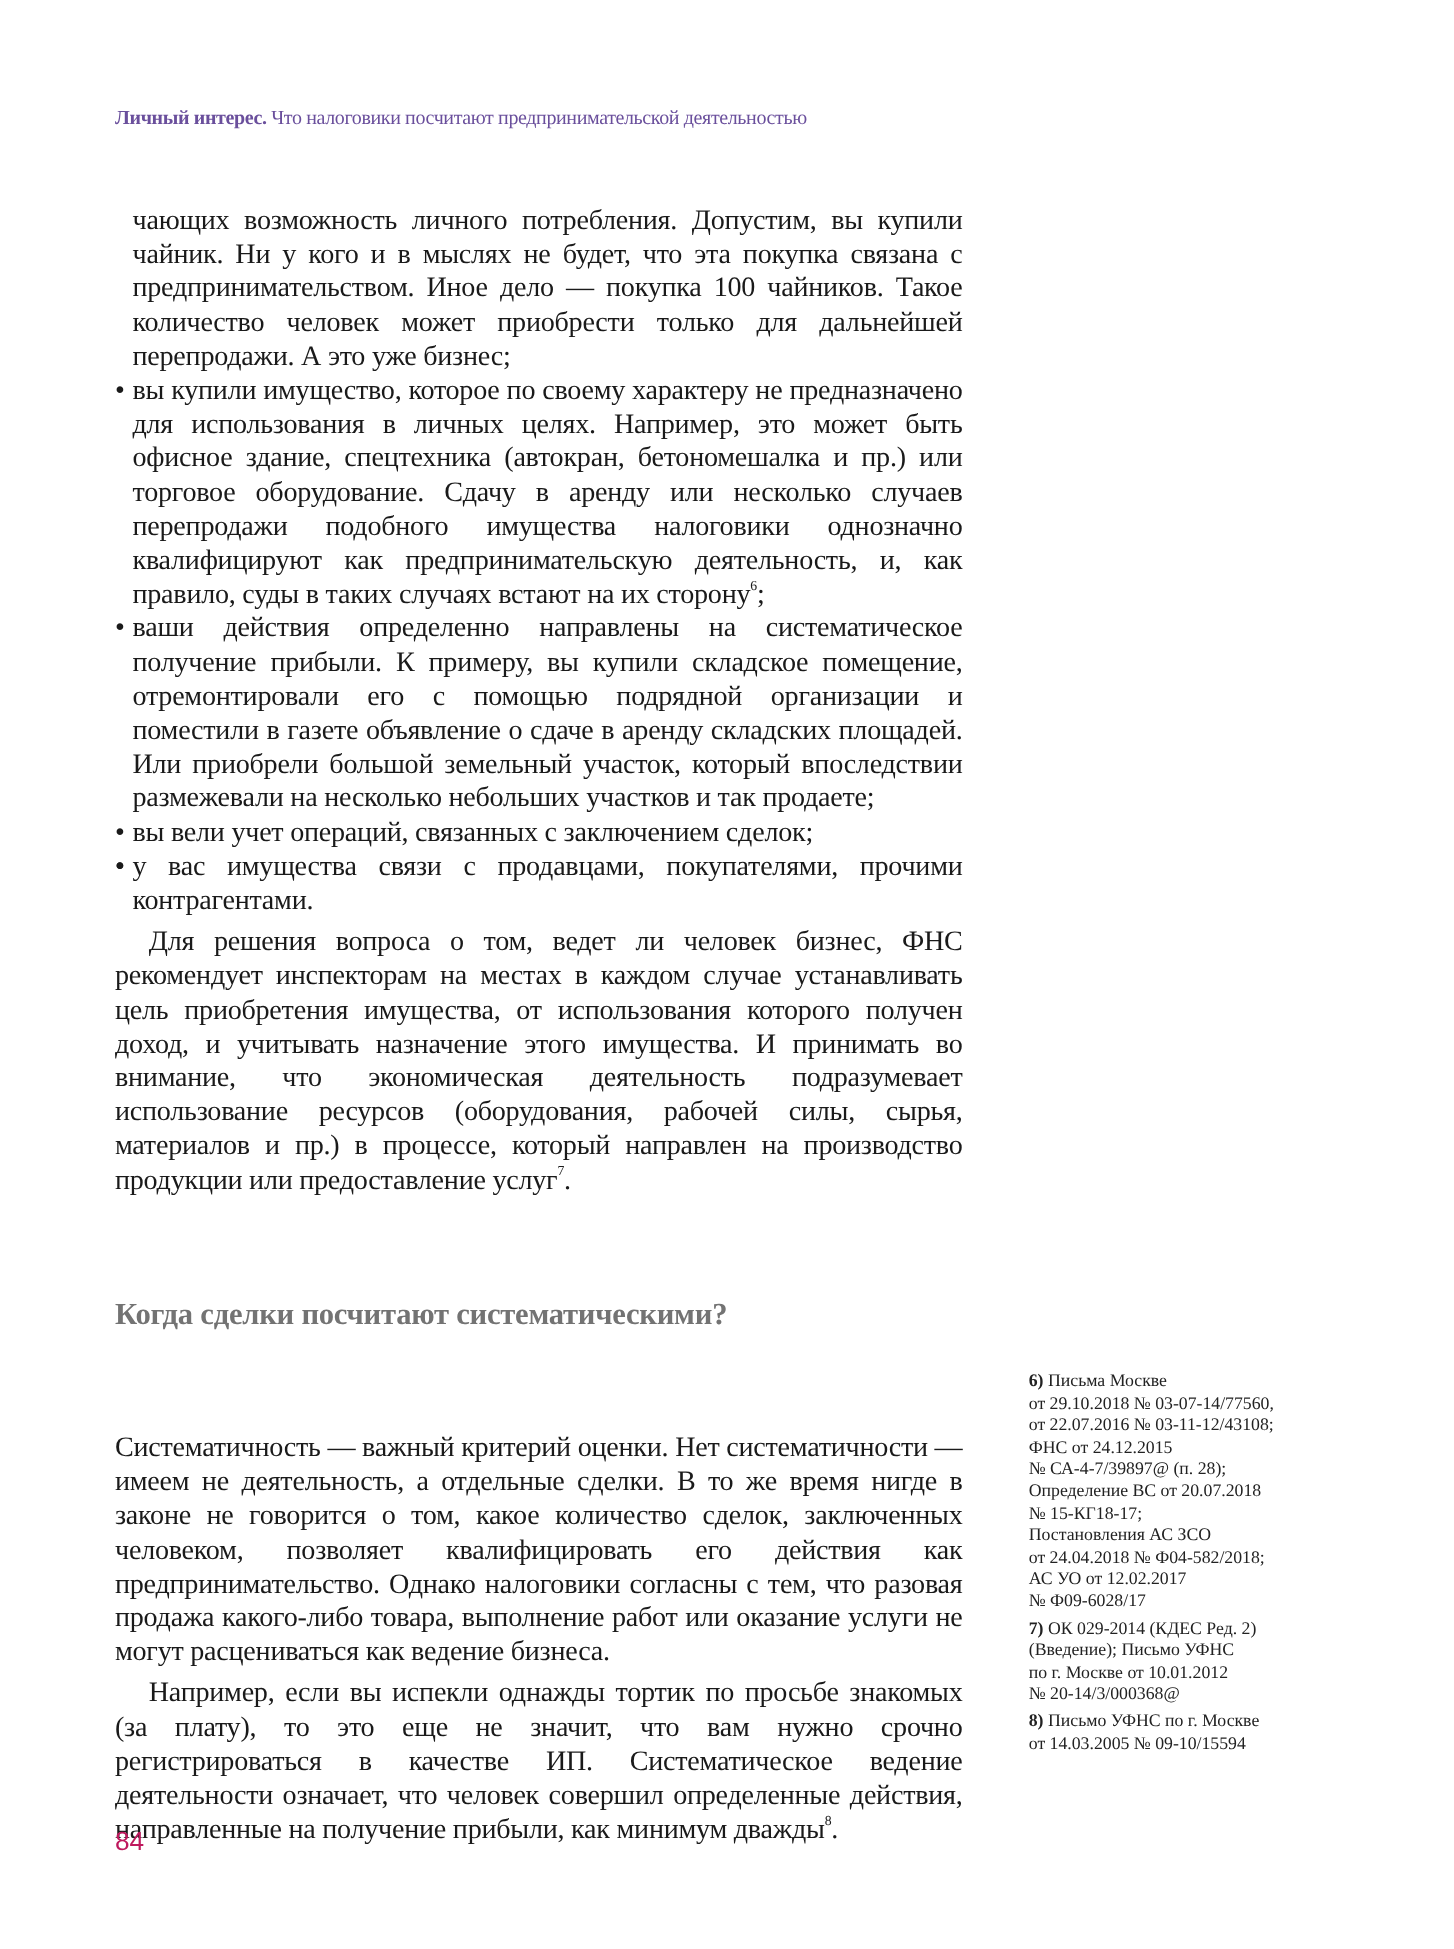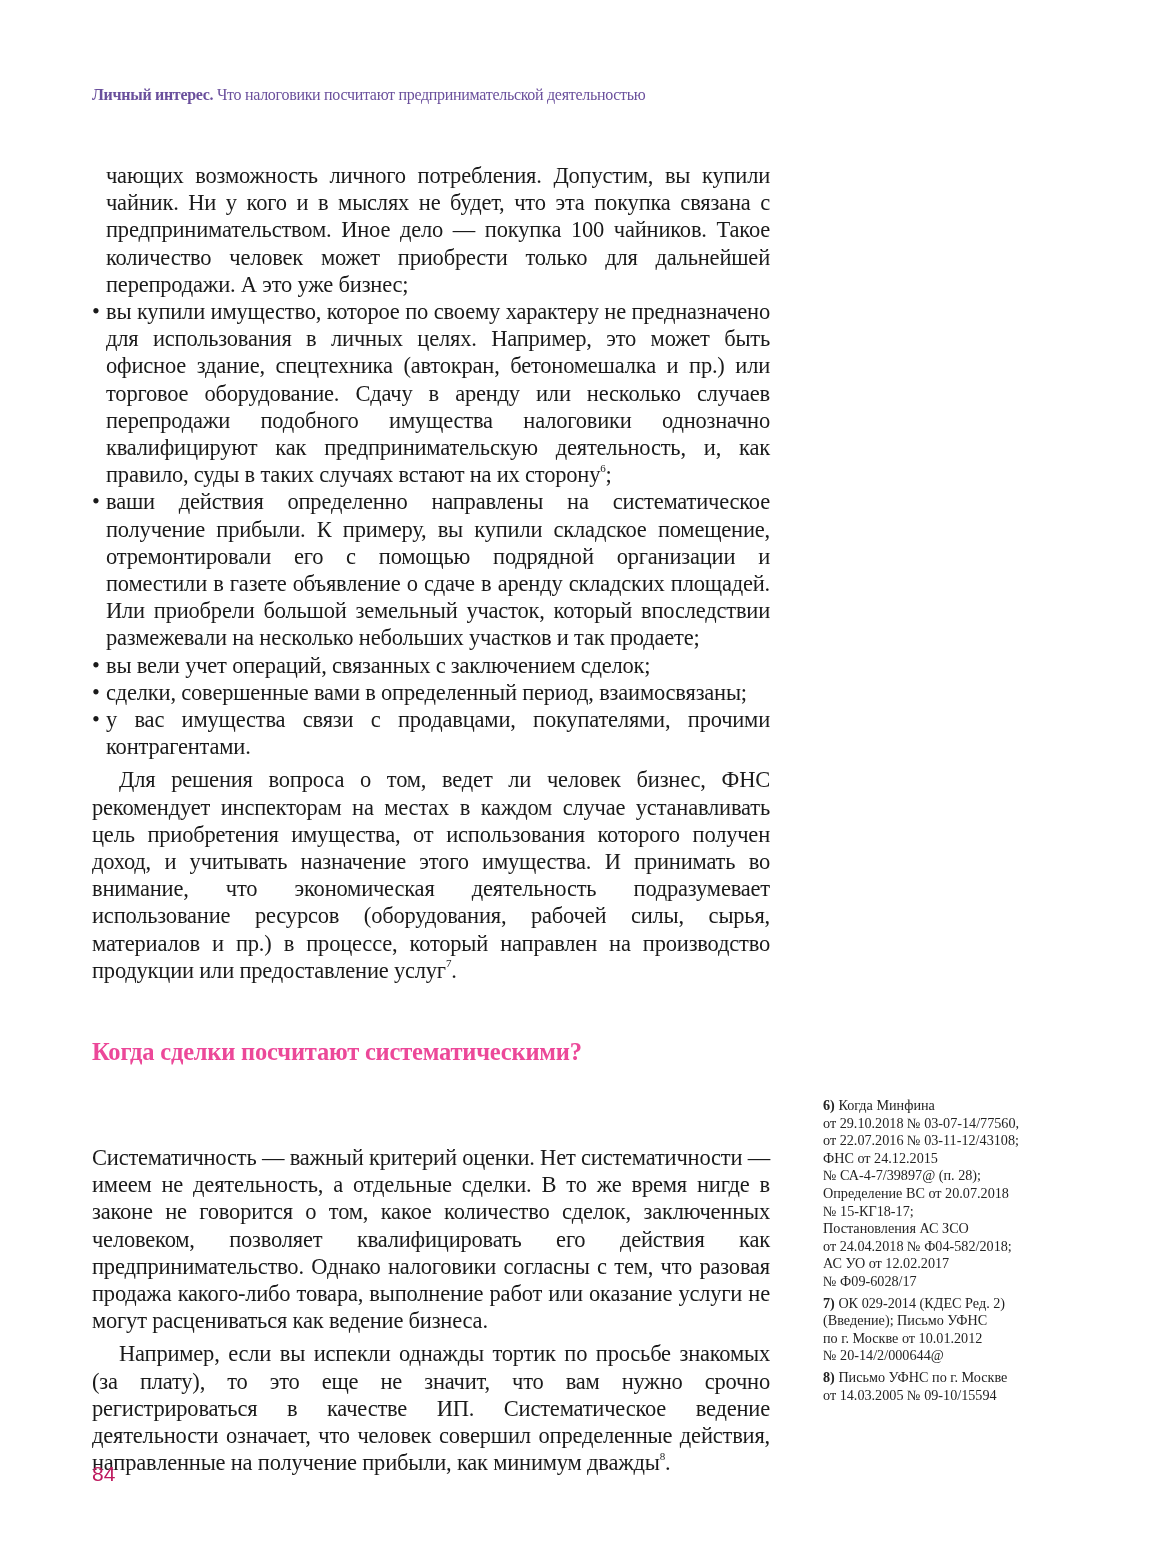--- a/index.html
+++ b/index.html
@@ -72,21 +72,21 @@
       top: -2px;
     }
     h2.section-heading {
       position: absolute;
       left: 92px;
       top: 1036px;
       margin: 0;
       font-size: 24.5px;
       line-height: 32px;
       font-weight: bold;
-      color: #ec4899;
+      color: #737373;
       letter-spacing: -0.2px;
     }
     .section-body {
       position: absolute;
       left: 92px;
       top: 1144px;
       width: 678px;
       font-size: 22.5px;
       line-height: 27.2px;
       text-align: justify;
@@ -143,57 +143,56 @@
     <li>
       <span class="bullet">•</span>
       <span>ваши действия определенно направлены на систематическое получение прибыли. К примеру, вы купили складское помещение, отремонтировали его с помощью подрядной организации и поместили в газете объявление о сдаче в аренду складских площадей. Или приобрели большой земельный участок, который впоследствии размежевали на несколько небольших участков и так продаете;</span>
     </li>
     <li>
       <span class="bullet">•</span>
       <span>вы вели учет операций, связанных с заключением сделок;</span>
     </li>
     <li>
       <span class="bullet">•</span>
-      <span>сделки, совершенные вами в определенный период, взаимосвязаны;</span>
     </li>
     <li>
       <span class="bullet">•</span>
       <span>у вас имущества связи с продавцами, покупателями, прочими контрагентами.</span>
     </li>
   </ul>
 
   <p class="indent para-gap"><span>Для решения вопроса о том, ведет ли человек бизнес, ФНС рекомендует инспекторам на местах в каждом случае устанавливать цель приобретения имущества, от использования которого получен доход, и учитывать назначение этого имущества. И принимать во внимание, что экономическая деятельность подразумевает использование ресурсов (оборудования, рабочей силы, сырья, материалов и пр.) в процессе, который направлен на производство продукции или предоставление услуг</span><sup>7</sup><span>.</span></p>
 </div>
 
 <h2 class="section-heading">Когда сделки посчитают систематическими?</h2>
 
 <div class="section-body">
   <p><span>Систематичность — важный критерий оценки. Нет систематичности — имеем не деятельность, а отдельные сделки. В то же время нигде в законе не говорится о том, какое количество сделок, заключенных человеком, позволяет квалифицировать его действия как предпринимательство. Однако налоговики согласны с тем, что разовая продажа какого-либо товара, выполнение работ или оказание услуги не могут расцениваться как ведение бизнеса.</span></p>
   <p class="indent para-gap"><span>Например, если вы испекли однажды тортик по просьбе знакомых (за плату), то это еще не значит, что вам нужно срочно регистрироваться в качестве ИП. Систематическое ведение деятельности означает, что человек совершил определенные действия, направленные на получение прибыли, как минимум дважды</span><sup>8</sup><span>.</span></p>
 </div>
 
 <div class="sidenotes">
   <div class="sidenote">
-    <span class="line"><span class="num">6)</span> <span>Когда Минфина</span></span>
+    <span class="line"><span class="num">6)</span> <span>Письма Москве</span></span>
     <span class="line">от 29.10.2018 № 03-07-14/77560,</span>
     <span class="line">от 22.07.2016 № 03-11-12/43108;</span>
     <span class="line">ФНС от 24.12.2015</span>
     <span class="line">№ СА-4-7/39897@ (п. 28);</span>
     <span class="line">Определение ВС от 20.07.2018</span>
     <span class="line">№ 15-КГ18-17;</span>
     <span class="line">Постановления АС ЗСО</span>
     <span class="line">от 24.04.2018 № Ф04-582/2018;</span>
     <span class="line">АС УО от 12.02.2017</span>
     <span class="line">№ Ф09-6028/17</span>
   </div>
   <div class="sidenote">
     <span class="line"><span class="num">7)</span> <span>ОК 029-2014 (КДЕС Ред. 2)</span></span>
     <span class="line">(Введение); Письмо УФНС</span>
     <span class="line">по г. Москве от 10.01.2012</span>
-    <span class="line">№ 20-14/2/000644@</span>
+    <span class="line">№ 20-14/3/000368@</span>
   </div>
   <div class="sidenote">
     <span class="line"><span class="num">8)</span> <span>Письмо УФНС по г. Москве</span></span>
     <span class="line">от 14.03.2005 № 09-10/15594</span>
   </div>
 </div>
 
 <div class="page-number">84</div>
 
 </body></html>

